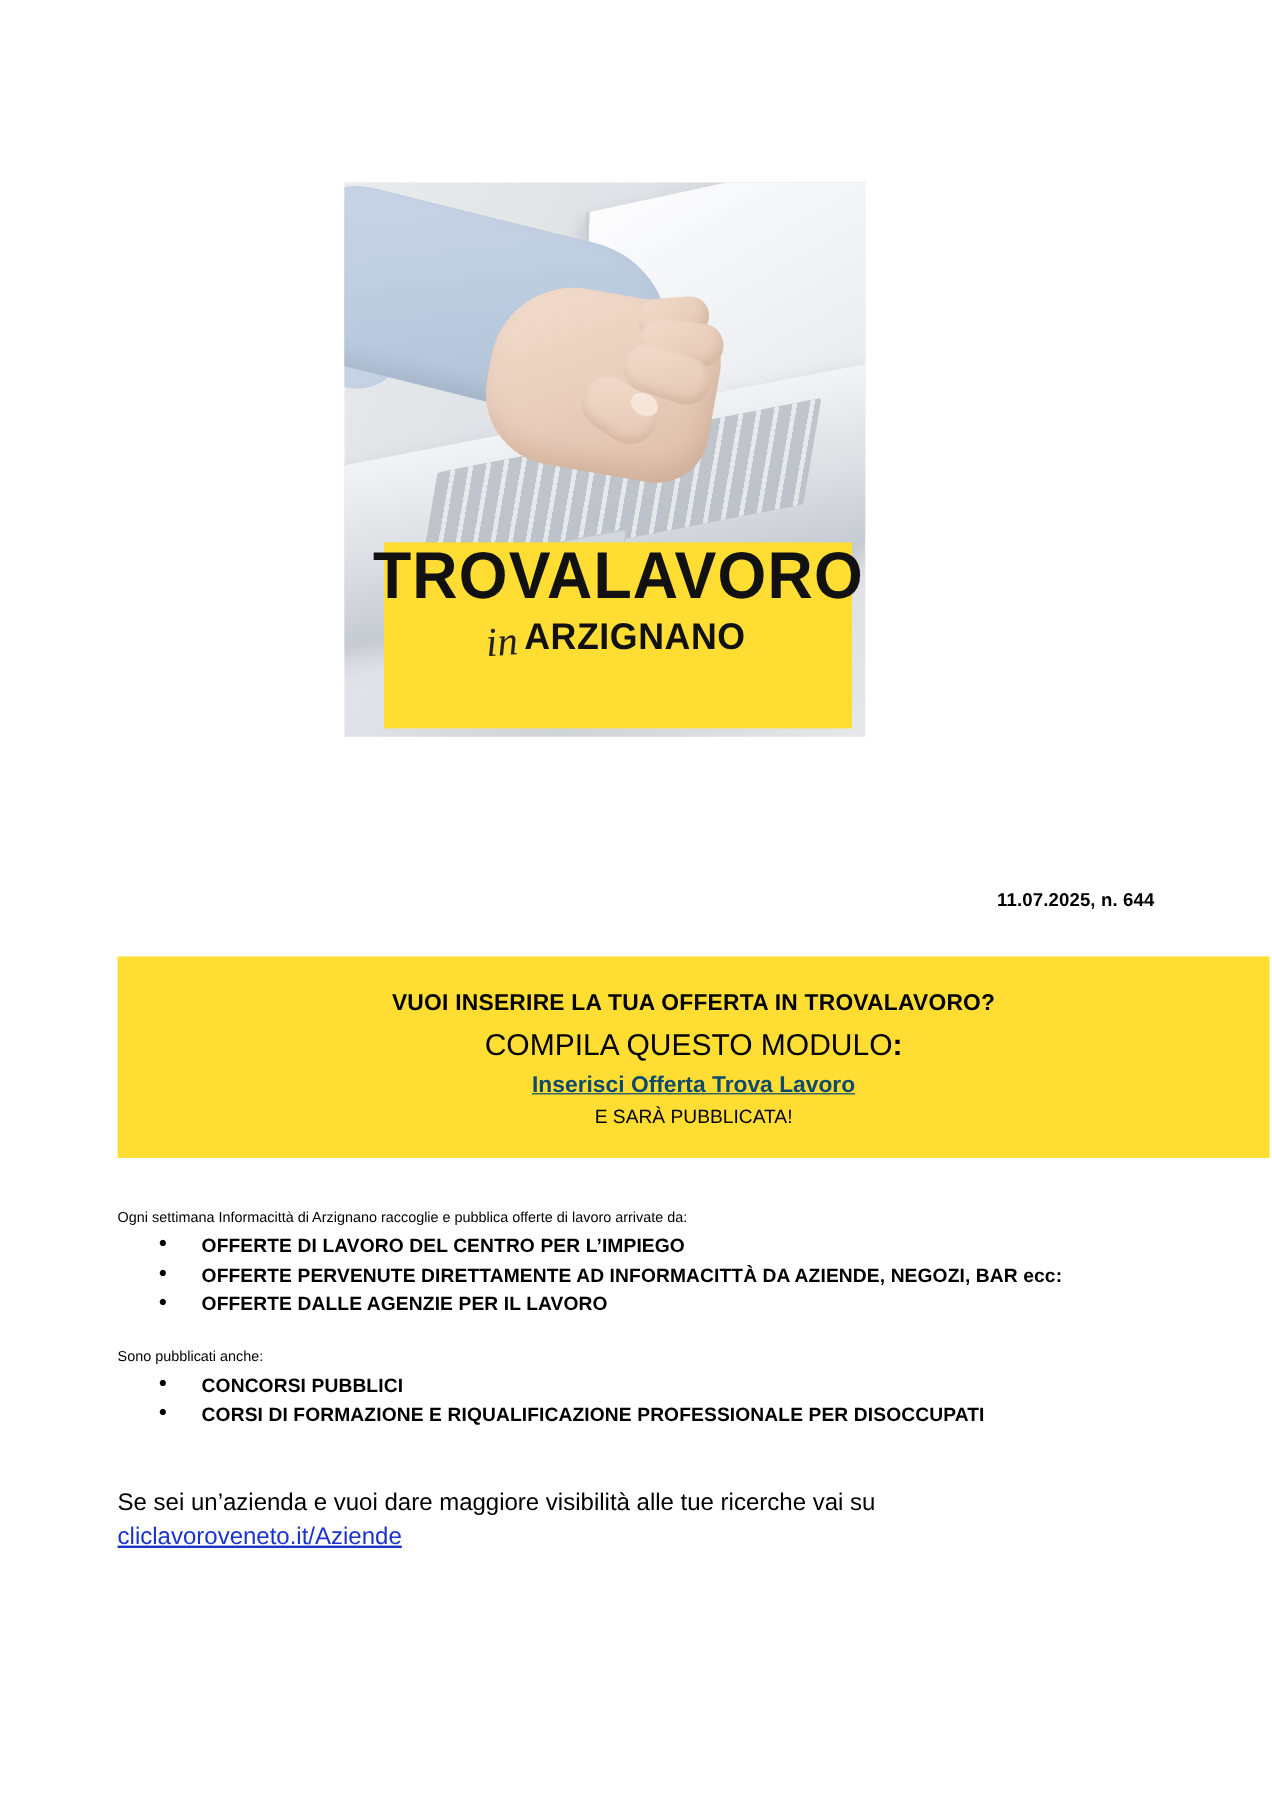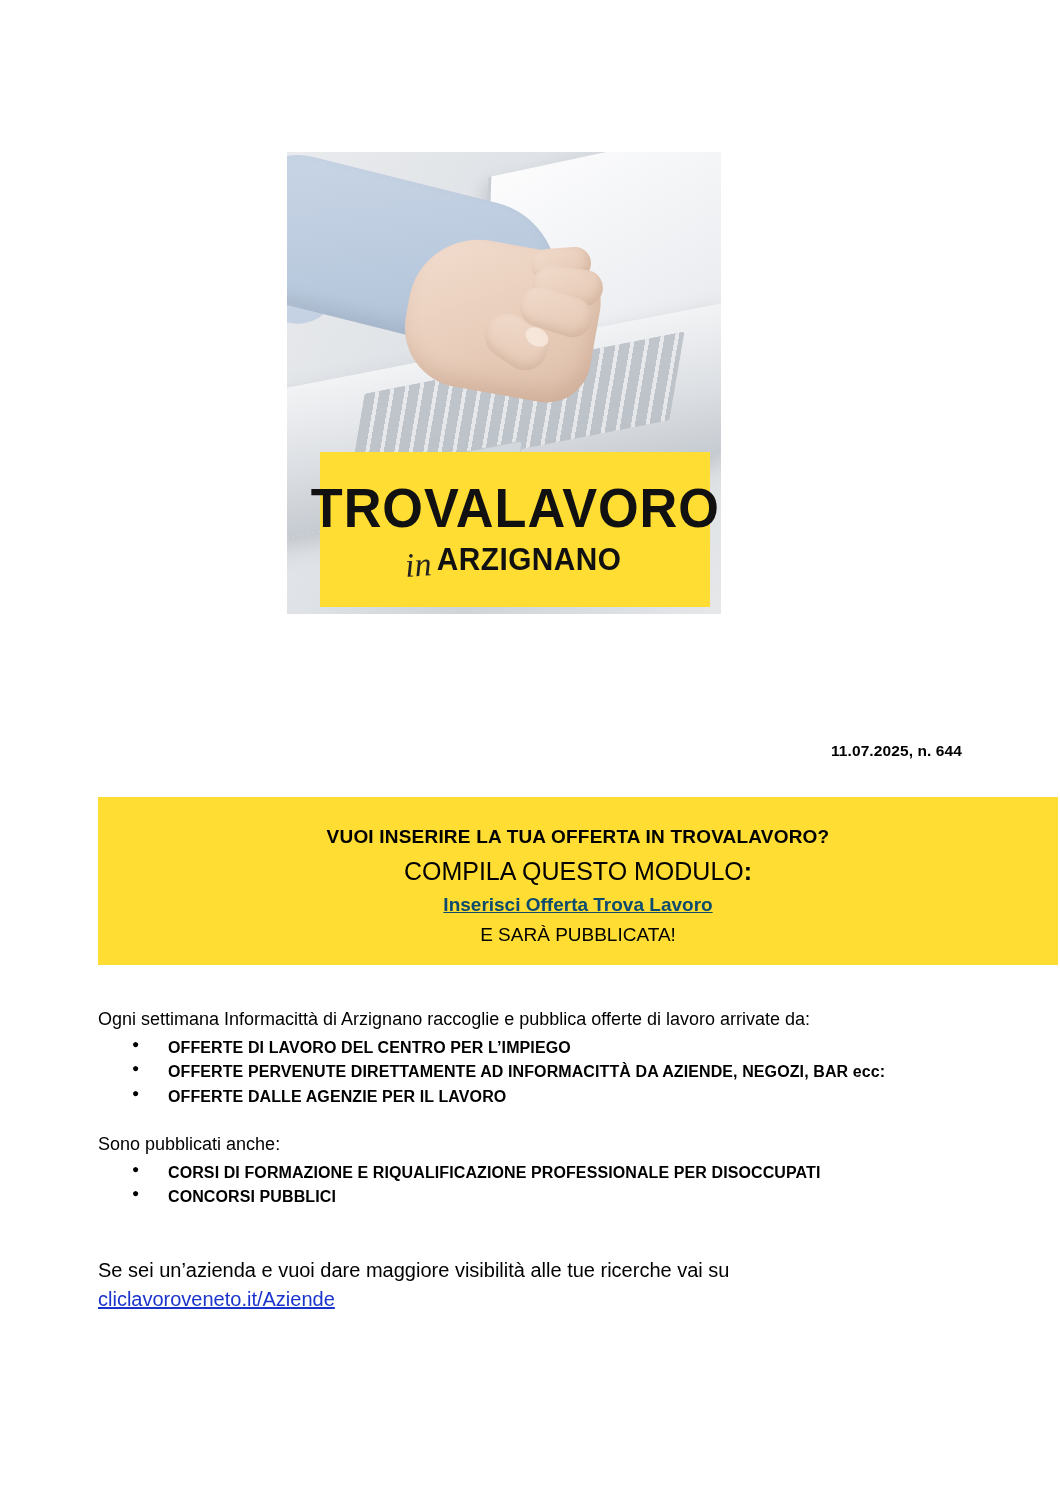--- a/index.html
+++ b/index.html
@@ -142,21 +142,21 @@
   .logo-band {
     position: absolute;
     left: 33px;
     top: 300px;
     width: 390px;
     height: 155px;
     background: #ffdd33;
     display: flex;
     flex-direction: column;
     align-items: center;
-    justify-content: center;
+    justify-content: flex-start;
   }
   .logo-title {
     font-family: "Liberation Sans", sans-serif;
     font-weight: bold;
     font-size: 55px;
     letter-spacing: 1px;
     line-height: 1;
     color: #111111;
     transform: scaleX(.95);
   }
@@ -219,33 +219,33 @@
   .callout .l3 {
     font-size: 19px;
     font-weight: bold;
     line-height: 1.55;
   }
   .callout .l3 a {
     color: #0c4a6e;
     text-decoration: underline;
   }
   .callout .l4 {
-    font-size: 19px;
+    font-size: 16px;
     line-height: 1.55;
   }
 
   
   .body-text {
     position: absolute;
     left: 98px;
     top: 1006px;
     width: 866px;
   }
   .intro {
-    font-size: 18px;
+    font-size: 12px;
     line-height: 1.45;
     margin: 0 0 4px 0;
   }
   ul.bullets {
     list-style: none;
     margin: 0 0 0 0;
     padding: 0;
   }
   ul.bullets li {
     position: relative;
@@ -324,22 +324,22 @@
       <li>OFFERTE DI LAVORO DEL CENTRO PER L’IMPIEGO</li>
       <li>OFFERTE PERVENUTE DIRETTAMENTE AD INFORMACITTÀ DA AZIENDE, NEGOZI, BAR ecc:</li>
       <li>OFFERTE DALLE AGENZIE PER IL LAVORO</li>
     </ul>
 
     <div class="gap"></div>
 
     <p class="intro">Sono pubblicati anche:</p>
 
     <ul class="bullets">
+      <li>CONCORSI PUBBLICI</li>
       <li>CORSI DI FORMAZIONE E RIQUALIFICAZIONE PROFESSIONALE PER DISOCCUPATI</li>
-      <li>CONCORSI PUBBLICI</li>
     </ul>
 
     <p class="tail">
       <span>Se sei un’azienda e vuoi dare maggiore visibilità alle tue ricerche vai su </span><a href="#">cliclavoroveneto.it/Aziende</a>
     </p>
   </div>
 
 </div>
 
 </body></html>

